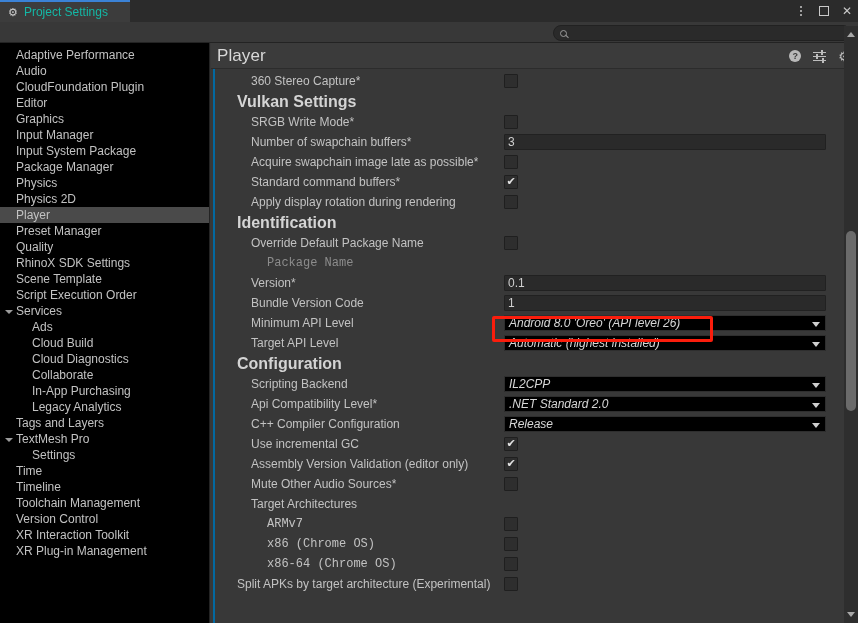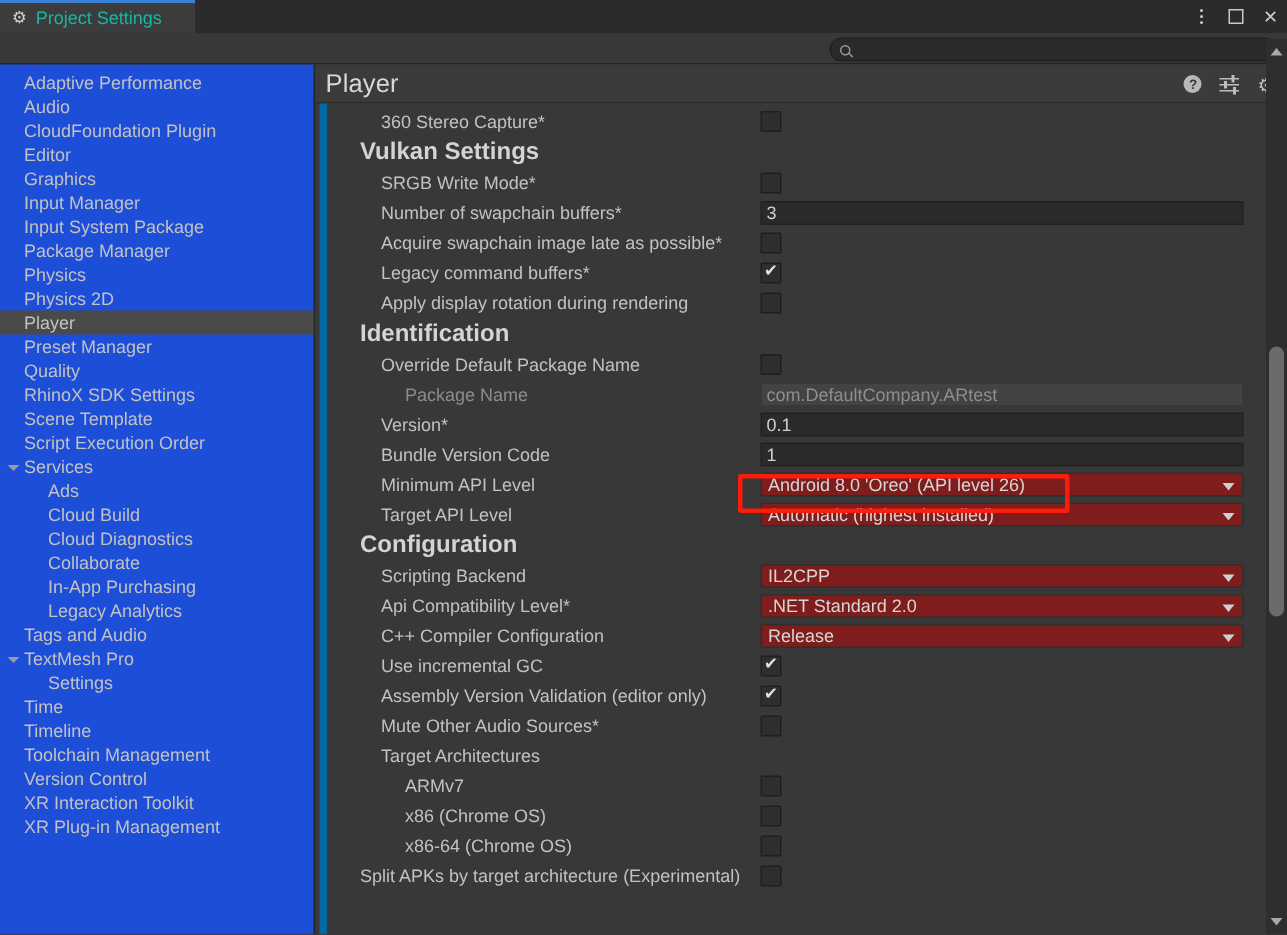--- a/index.html
+++ b/index.html
@@ -59,21 +59,21 @@
     width: 4px; height: 1.2px; background: #9a9a9a; transform: rotate(45deg);
   }
   .searchbox input {
     background: transparent; border: 0; outline: 0; color: #c4c4c4;
     font-family: "Liberation Sans", sans-serif; font-size: 11px; width: 270px;
   }
 
   
   .sidebar {
     position: absolute; left: 0; top: 43px; width: 210px; height: 580px;
-    background: #1d4ed8; border-right: 1px solid #242424;
+    background: #000000; border-right: 1px solid #242424;
     padding-top: 4px; overflow: hidden;
   }
   .side-item {
     height: 16px; display: flex; align-items: center;
     font-size: 12px; color: #c2c2c2; white-space: nowrap;
   }
   .side-item.selected { background: #4a4a4a; }
   .side-item .lbl { padding-left: 16px; }
   .side-item.child .lbl { padding-left: 32px; }
   .side-item .tri {
@@ -117,32 +117,32 @@
   .ic-preset i.h1 { left: 0; top: 2px; width: 13px; height: 1.4px; }
   .ic-preset i.h2 { left: 0; top: 6px; width: 13px; height: 1.4px; }
   .ic-preset i.h3 { left: 0; top: 10px; width: 13px; height: 1.4px; }
   .ic-preset i.k1 { left: 8px; top: 0px; width: 1.6px; height: 5px; }
   .ic-preset i.k2 { left: 3px; top: 4px; width: 1.6px; height: 5px; }
   .ic-preset i.k3 { left: 9px; top: 8px; width: 1.6px; height: 5px; }
   .ic-gear { font-size: 13px; color: #bdbdbd; line-height: 1; }
 
   .scrollpane {
     position: absolute; left: 2px; top: 26px; width: 631px; height: 554px;
-    background: #383838; border-left: 5px solid #0369a1; overflow: hidden;
+    background: #383838; border-left: 2px solid #0369a1; overflow: hidden;
   }
   .inspector { position: relative; padding-top: 2px; }
 
   .row {
     position: relative; height: 20px; display: flex; align-items: center;
   }
   .row .label {
     font-size: 12px; color: #c2c2c2; white-space: nowrap; overflow: hidden;
   }
   .row .label.indent1 { padding-left: 36px; }
-  .row .label.indent2 { padding-left: 52px; }
+  .row .label.indent2 { padding-left: 52px; font-family: Liberation Mono, monospace; }
   .row .label.indent0 { padding-left: 22px; }
   .row .label.dim { color: #8c8c8c; }
   .section-header {
     height: 21px; display: flex; align-items: center;
     font-size: 16px; color: #d4d4d4; font-weight: bold; padding-left: 22px;
   }
 
   .field { position: absolute; left: 289px; }
 
   .cbx {
@@ -157,24 +157,24 @@
 
   .txt {
     width: 322px; height: 16px; background: #2a2a2a;
     border: 1px solid #212121; border-radius: 1px;
     display: flex; align-items: center; padding-left: 3px;
     font-size: 12px; color: #cfcfcf;
   }
   .txt.disabled { background: #434343; border-color: #383838; color: #8e8e8e; }
 
   .ddl {
-    width: 322px; height: 16px; background: #7f1d1d;
+    width: 322px; height: 16px; background: #000000;
     border: 1px solid #2e2e2e; border-radius: 1px;
     display: flex; align-items: flex-start; padding-left: 4px;
-    font-size: 12px; color: #d6d6d6; position: relative;
+    font-size: 12px; color: #d6d6d6; position: relative; font-style: italic;
   }
   .ddl .arrow {
     position: absolute; right: 5px; top: 6px;
     width: 0; height: 0;
     border-left: 4.5px solid transparent; border-right: 4.5px solid transparent;
     border-top: 5px solid #cfcfcf;
   }
 
   .redbox {
     position: absolute; left: 492px; top: 316px; width: 221px; height: 26px;
@@ -294,21 +294,21 @@
       <div class="side-item child">
         <span class="lbl">Collaborate</span>
       </div>
       <div class="side-item child">
         <span class="lbl">In-App Purchasing</span>
       </div>
       <div class="side-item child">
         <span class="lbl">Legacy Analytics</span>
       </div>
       <div class="side-item">
-        <span class="lbl">Tags and Audio</span>
+        <span class="lbl">Tags and Layers</span>
       </div>
       <div class="side-item expanded">
         <span class="tri"></span>
         <span class="lbl">TextMesh Pro</span>
       </div>
       <div class="side-item child">
         <span class="lbl">Settings</span>
       </div>
       <div class="side-item">
         <span class="lbl">Time</span>
@@ -368,43 +368,40 @@
               <div class="txt">3</div>
             </div>
           </div>
           <div class="row">
             <span class="label indent1">Acquire swapchain image late as possible*</span>
             <div class="field">
               <div class="cbx"></div>
             </div>
           </div>
           <div class="row">
-            <span class="label indent1">Legacy command buffers*</span>
+            <span class="label indent1">Standard command buffers*</span>
             <div class="field">
               <div class="cbx on"></div>
             </div>
           </div>
           <div class="row">
             <span class="label indent1">Apply display rotation during rendering</span>
             <div class="field">
               <div class="cbx"></div>
             </div>
           </div>
           <div class="section-header">Identification</div>
           <div class="row">
             <span class="label indent1">Override Default Package Name</span>
             <div class="field">
               <div class="cbx"></div>
             </div>
           </div>
           <div class="row">
             <span class="label indent2 dim">Package Name</span>
-            <div class="field">
-              <div class="txt disabled">com.DefaultCompany.ARtest</div>
-            </div>
           </div>
           <div class="row">
             <span class="label indent1">Version*</span>
             <div class="field">
               <div class="txt">0.1</div>
             </div>
           </div>
           <div class="row">
             <span class="label indent1">Bundle Version Code</span>
             <div class="field">

